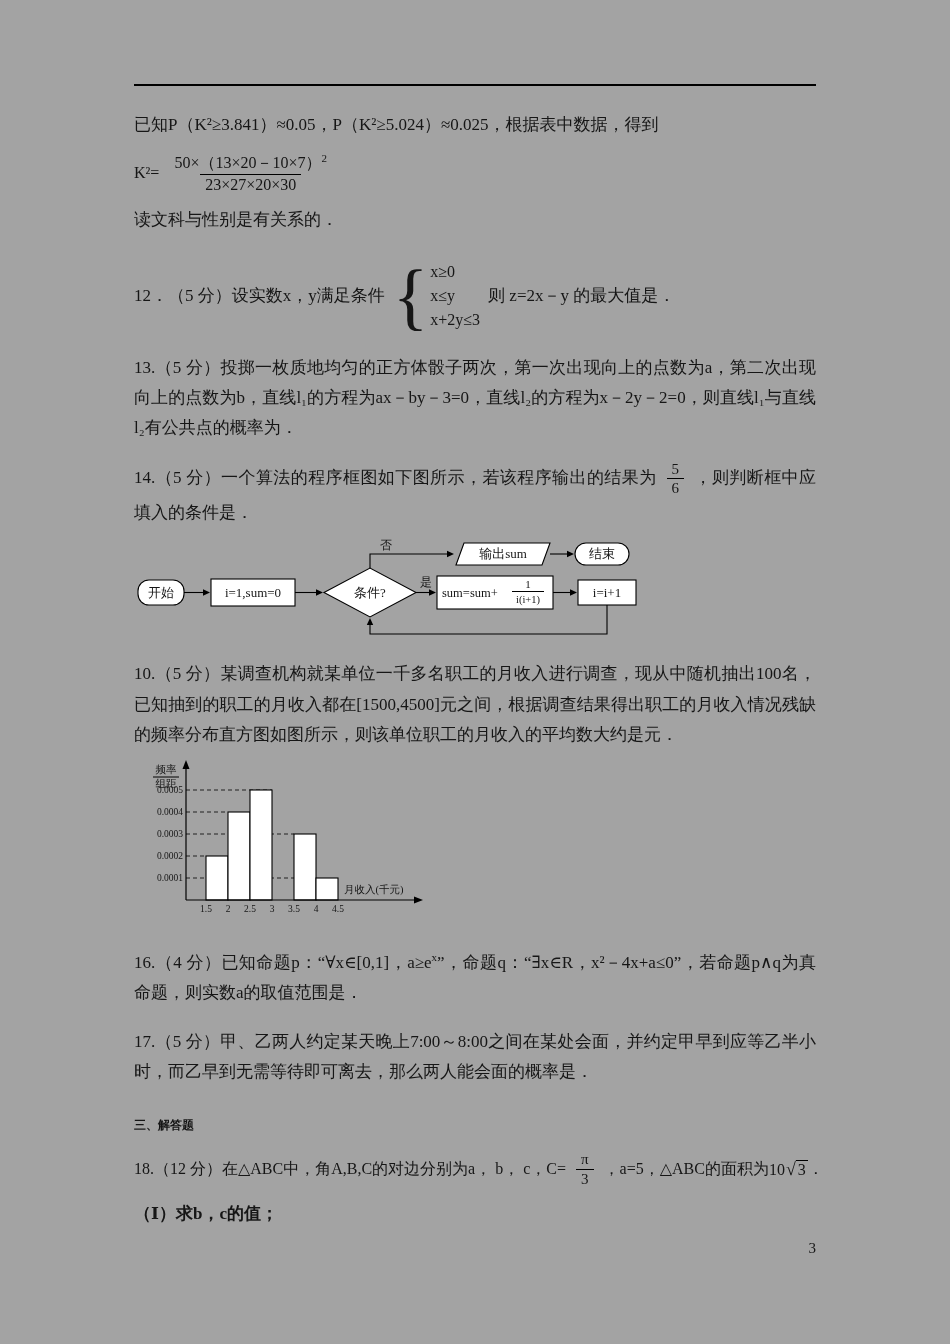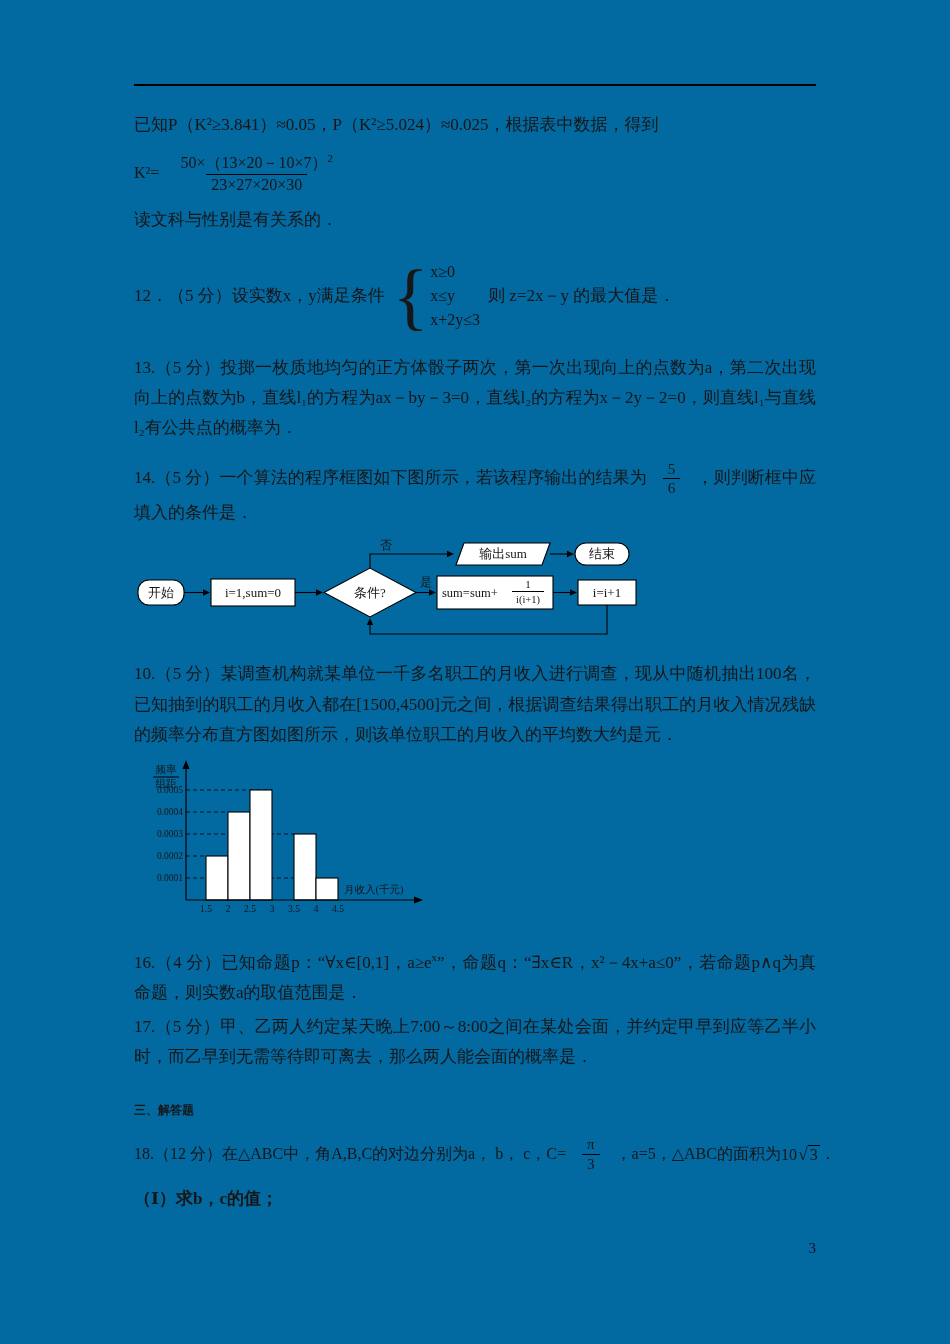--- a/index.html
+++ b/index.html
@@ -1,38 +1,38 @@
 <!DOCTYPE html>
 <html><head>
 <meta charset="utf-8">
 <style>
   *{box-sizing:border-box;margin:0;padding:0;}
   html,body{background:#ffffff;}
   body{width:950px;min-height:1344px;font-family:"Liberation Serif","DejaVu Serif",serif;color:#161616;}
-  .page{position:relative;width:950px;height:1344px;background:#0369a1;overflow:hidden;}
+  .page{position:relative;width:950px;height:1344px;background:#a3a3a3;overflow:hidden;}
   .content{padding:0 134px;}
   .top-rule{margin-top:84px;border-top:2px solid #000;}
   .para{font-size:17px;line-height:1.78;text-align:justify;}
   .row{display:flex;align-items:center;font-size:17px;white-space:nowrap;}
   .intro-line{margin-top:24px;}
   .formula-row{margin-top:12px;font-size:16px;}
   .intro-cont{margin-top:10px;}
   .q12-row{margin-top:24px;}
   .q13{margin-top:20px;}
   .q14{margin-top:16px;}
   .q15{margin-top:10px;}
   .q16{margin-top:14px;}
-  .q17{margin-top:3px;}
+  .q17{margin-top:18px;}
   .flowchart{margin-top:6px;display:block;}
   .histogram{margin-top:4px;margin-left:12px;display:block;}
   .section-heading{margin-top:30px;font-size:12px;font-weight:bold;}
   .q18-row{margin-top:16px;font-size:16px;}
   .q18-part{margin-top:10px;font-weight:bold;}
   .page-number{position:absolute;right:134px;top:1240px;font-size:15px;}
-  .frac{display:inline-flex;flex-direction:column;align-items:center;vertical-align:middle;margin:0 16px;line-height:1.25;}
+  .frac{display:inline-flex;flex-direction:column;align-items:center;vertical-align:middle;margin:0 10px;line-height:1.25;}
   .frac .num{padding:0 5px;}
   .frac .den{border-top:1.4px solid #000;padding:0 5px;}
   .frac-small{font-size:15px;}
   .frac-big{font-size:16px;}
   .expo{font-size:11px;}
   .system{display:inline-flex;align-items:center;margin:0 8px;}
   .brace{font-size:74px;font-weight:300;line-height:1;}
   .conds{display:inline-flex;flex-direction:column;gap:5px;font-size:16px;line-height:1.2;margin-left:2px;justify-content:space-between;}
   .radical{font-size:18px;margin-left:1px;}
   .radicand{border-top:1.3px solid #000;padding:0 2px;}

